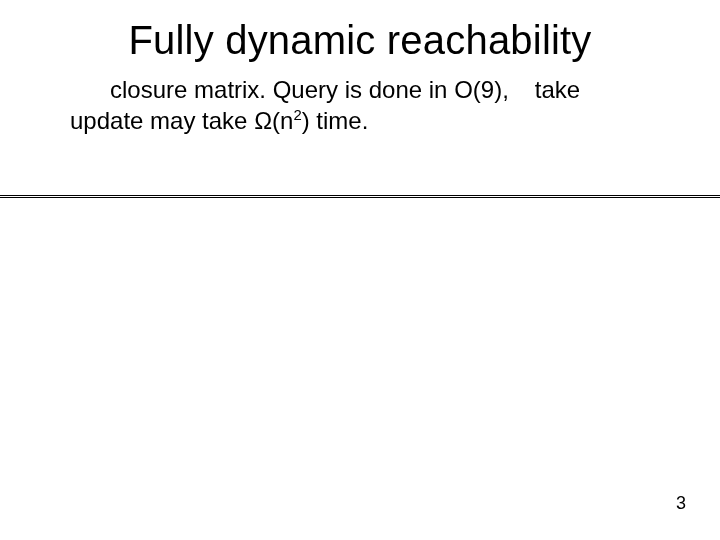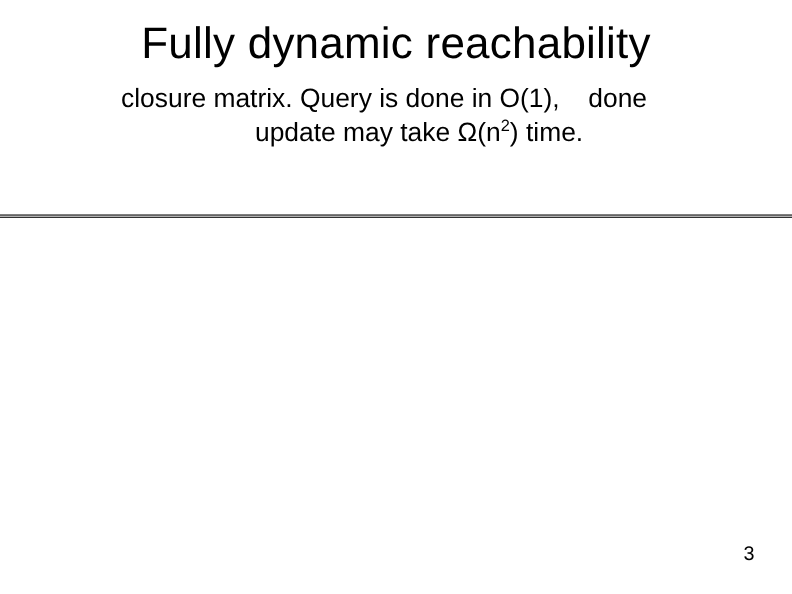--- a/index.html
+++ b/index.html
@@ -52,32 +52,32 @@
   .page-num {
     position: absolute;
     right: 34px;
     bottom: 26px;
     font-size: 18px;
   }
 
   .line1 { display: block; }
   .line2 { display: block; padding-left: 80px; }
   .line2 .gap { display: inline-block; width: 26px; }
-  .line3 { display: block; padding-left: 40px; text-align: center; }
+  .line3 { display: block; padding-left: 40px; }
 </style>
 </head>
 <body>
 
 <div class="slide">
 
   <div class="title">Fully dynamic reachability</div>
 
   <div class="body">
     <span class="line2">
-      <span>closure matrix. Query is done in O(1),</span><span class="gap"></span><span>done</span>
+      <span>closure matrix. Query is done in O(9),</span><span class="gap"></span><span>take</span>
     </span>
     <span class="line3">
       <span>update may take </span><span class="bigo">Ω</span><span>(n</span><sup>2</sup><span>) time.</span>
     </span>
   </div>
 
   <div class="hr" style="top:195px"></div>
   <div class="hr" style="top:197px"></div>
 
   <div class="page-num">3</div>

